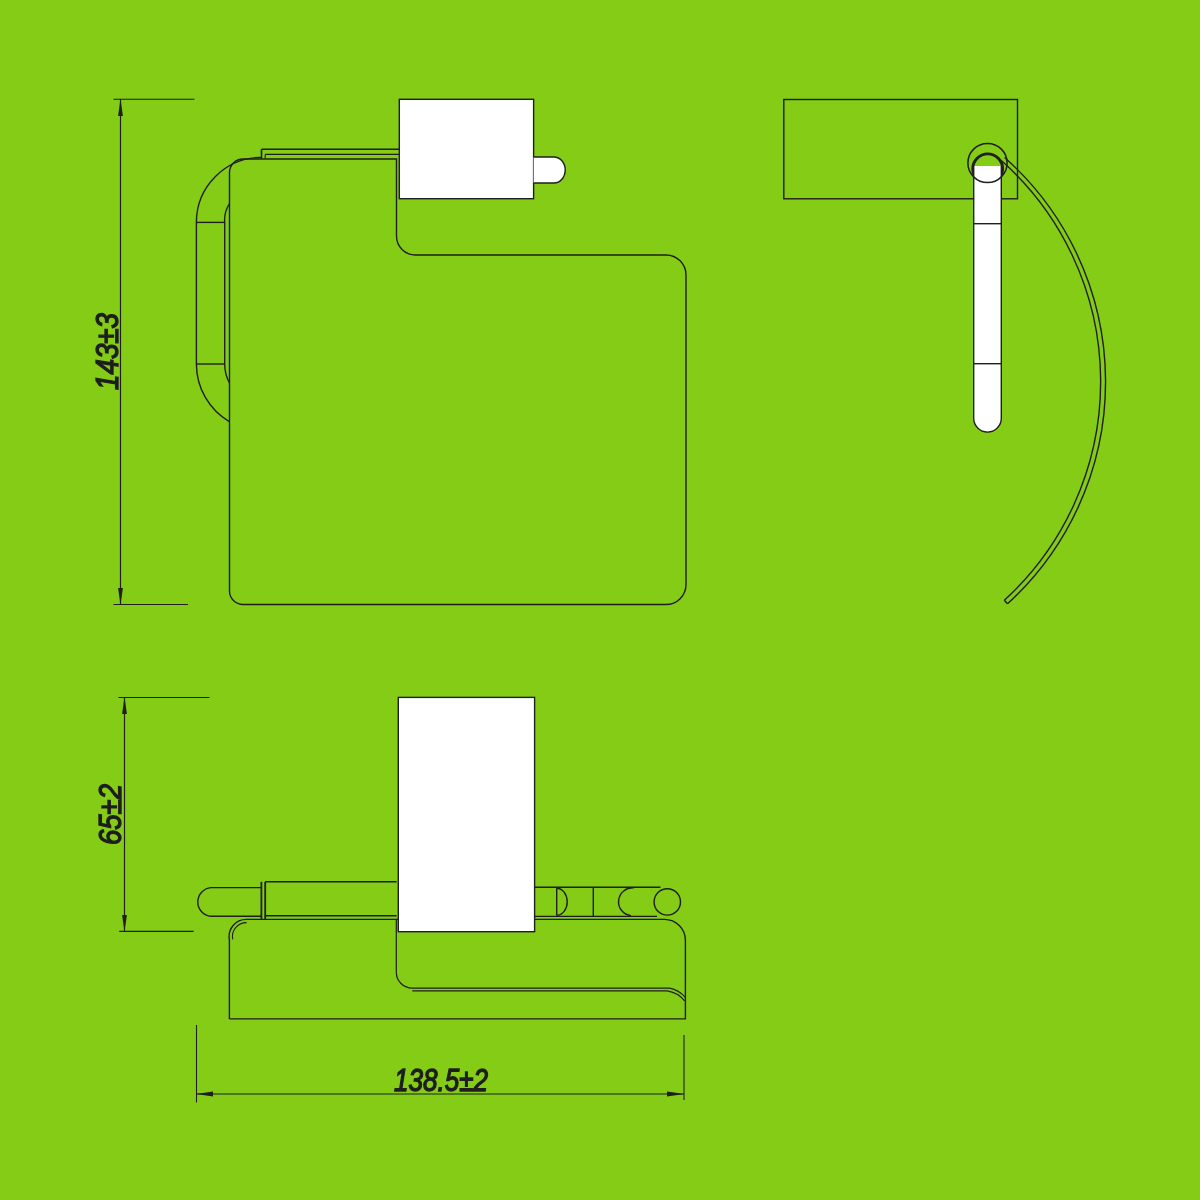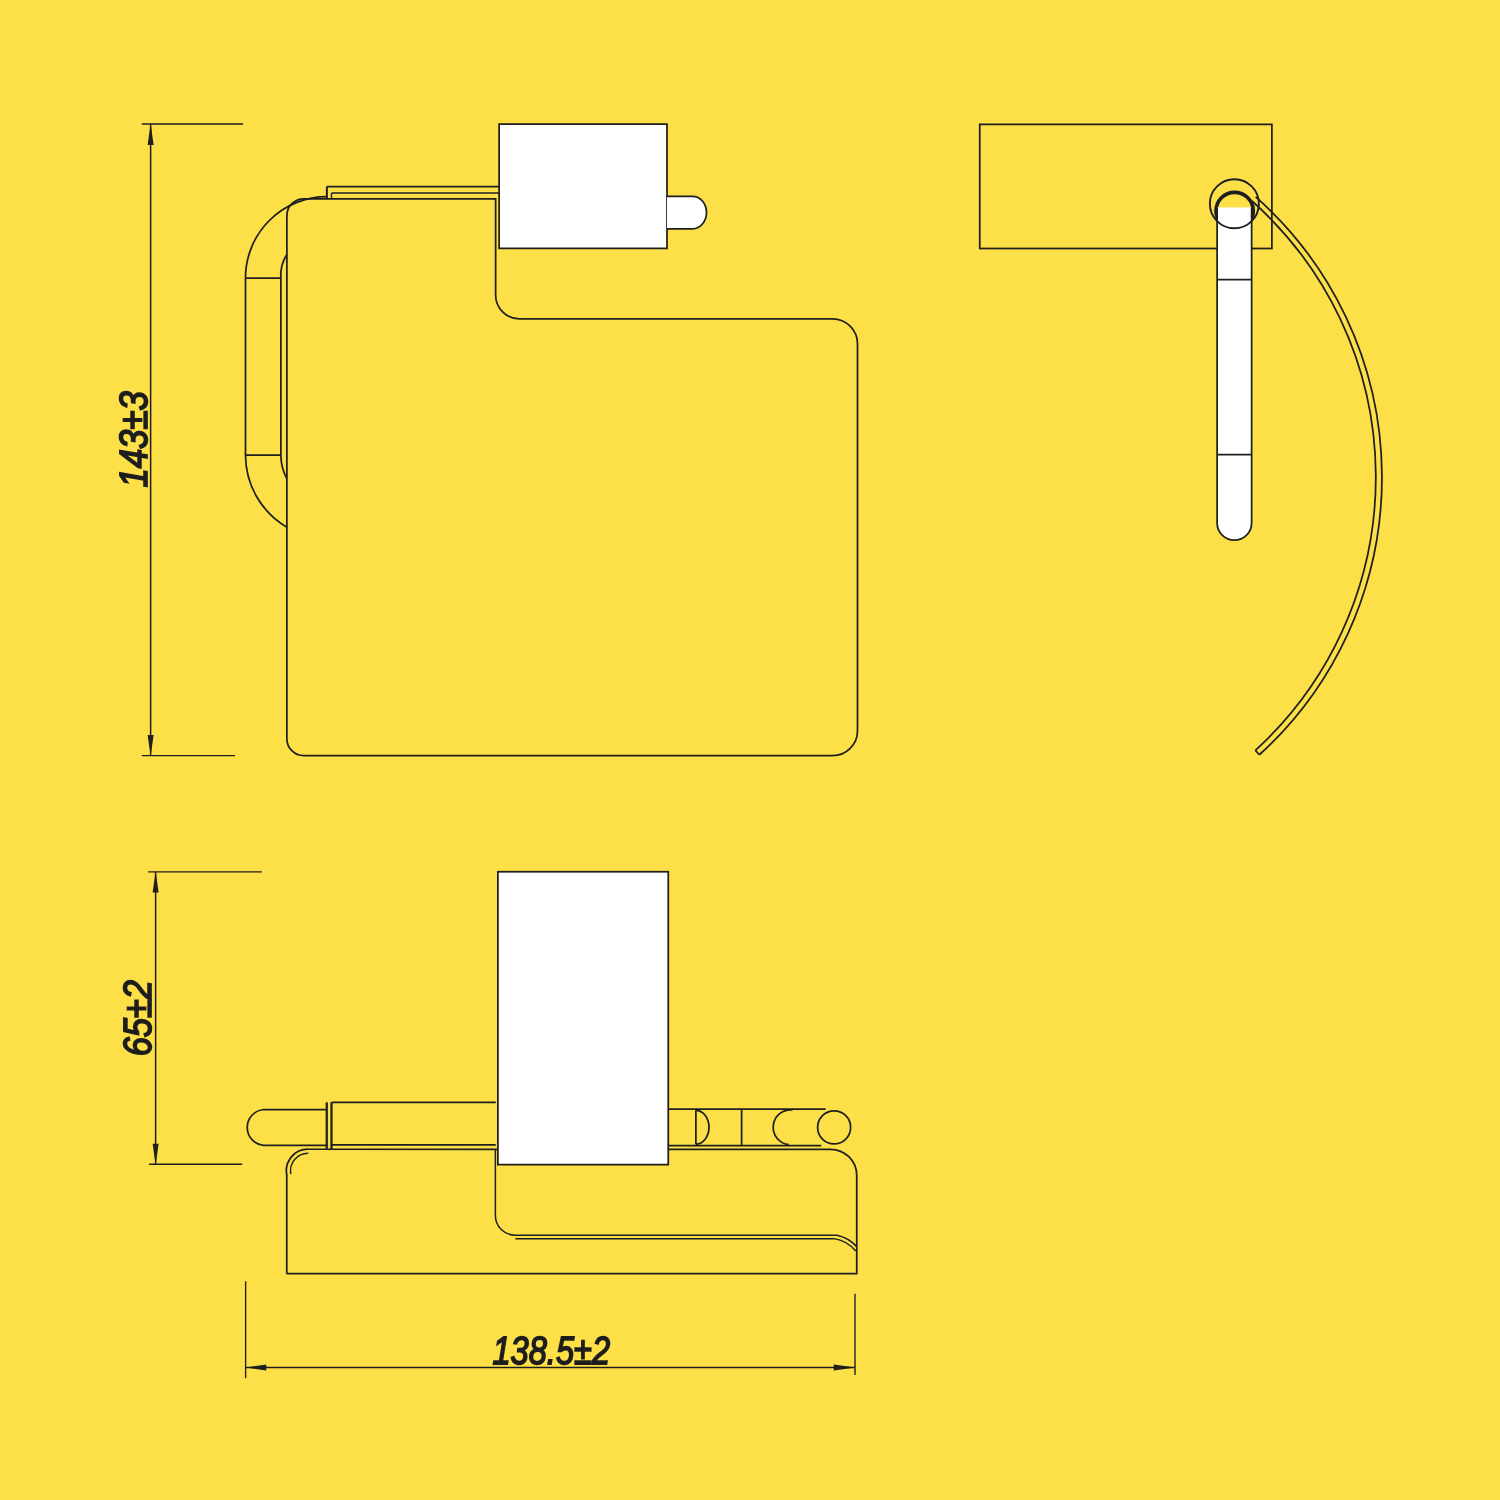--- a/index.html
+++ b/index.html
@@ -1,16 +1,16 @@
 <!DOCTYPE html>
 <html><head>
 <meta charset="utf-8">
 <style>
   html,body{margin:0;padding:0;background:#fff;}
-  .page{width:1200px;height:1200px;position:relative;background:#fde047;overflow:hidden;}
+  .page{width:1200px;height:1200px;position:relative;background:#84cc16;overflow:hidden;}
   text{font-family:"Liberation Sans",sans-serif;font-style:italic;fill:#1c1c1c;}
 </style>
 </head>
 <body>
 <div class="page">
 <svg width="1200" height="1200" viewBox="0 0 1200 1200" fill="none" stroke-linecap="butt">
 <g stroke="#1f1f1f" stroke-width="1.4">
 
   <g>
     <line x1="120.5" y1="99.2" x2="120.5" y2="604.5" stroke-width="1.2"></line>

